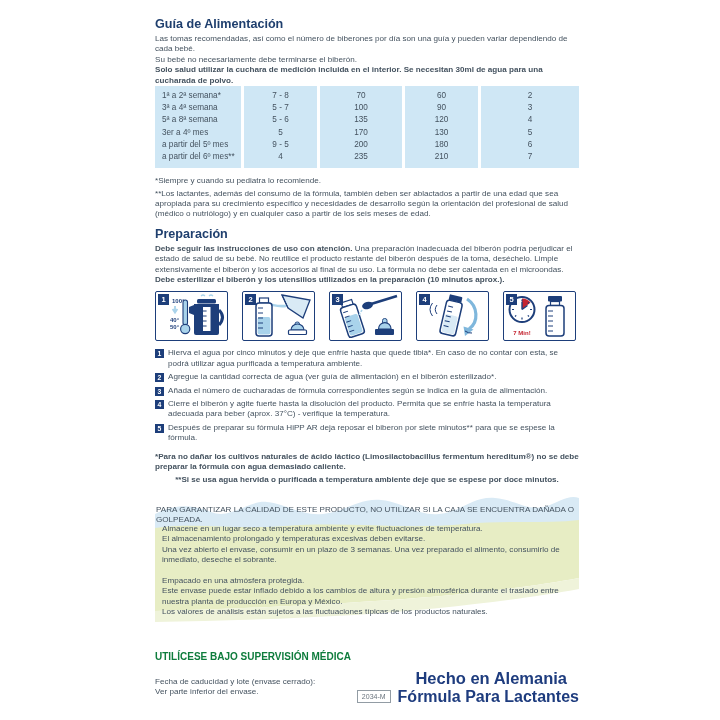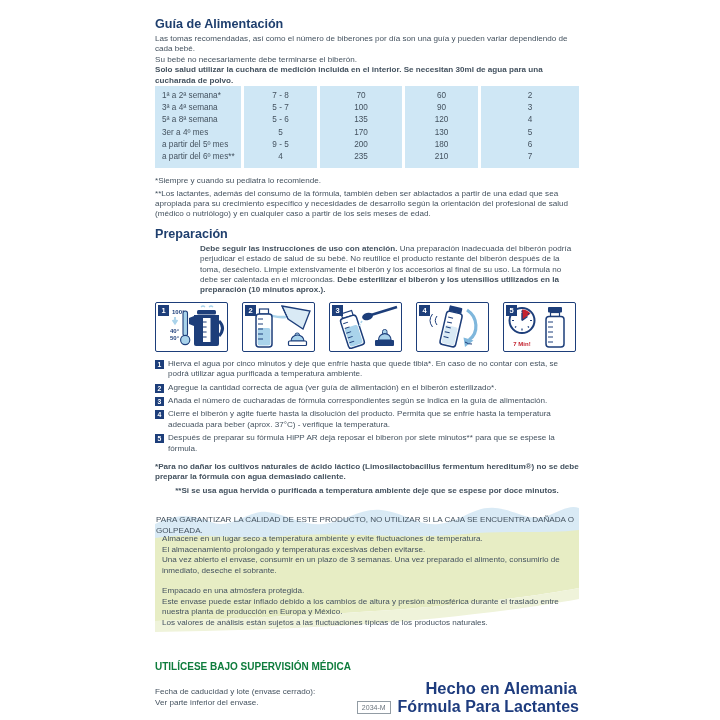--- a/index.html
+++ b/index.html
@@ -22,21 +22,21 @@
   .tbody{display:grid;grid-template-columns:86px 73px 82px 73px 98px;column-gap:3px;row-gap:0;}
   .tbody .bcell{background:#cfe7f5;height:12.2px;line-height:12.2px;font-size:8.2px;text-align:center;box-sizing:content-box;}
   .tbody .bcell.first{text-align:left;padding-left:7px;}
   .tbody .pt{padding-top:4px;}
   .tbody .pb{padding-bottom:5px;}
 
   .fn1{margin-top:8px;}
   .fn2{margin-top:2px;}
 
   .prep-title{margin-top:8px;}
-  .prep-intro{margin-top:2px;margin-left:45px;}
+  .prep-intro{margin-top:2px;}
 
   
   .steps{display:flex;gap:14px;margin-top:6px;}
   .step-box{position:relative;width:73px;height:50px;border:1.6px solid #1d3e7a;border-radius:2px;background:#fff;flex:none;box-sizing:border-box;}
   .step-num{position:absolute;top:2px;left:2px;width:11px;height:11px;background:#1d3e7a;color:#fff;
     font-size:7.5px;font-weight:bold;text-align:center;line-height:11px;z-index:2;}
   .step-box svg{position:absolute;left:1px;top:1px;}
   .icon-txt{font-size:6px;font-weight:bold;fill:#1d3e7a;font-family:"Liberation Sans",sans-serif;}
   .icon-txt-red{font-size:6px;font-weight:bold;fill:#c42430;font-family:"Liberation Sans",sans-serif;}
 
@@ -55,21 +55,21 @@
   .quality{position:absolute;top:13px;left:1px;width:420px;}
   .storage1{position:absolute;top:32px;left:7px;width:410px;}
   .storage2{position:absolute;top:84px;left:7px;width:410px;}
 
   .supervision{margin-top:24px;font-size:10px;font-weight:bold;color:#0e7c3c;line-height:13px;}
 
   
   .footer{display:flex;justify-content:space-between;margin-top:6px;align-items:flex-start;}
   .footer-left{font-size:7.8px;line-height:10px;padding-top:8px;}
   .footer-right{display:flex;flex-direction:column;align-items:flex-end;}
-  .made-in{font-size:16.5px;font-weight:bold;color:#1e3c7e;line-height:18px;margin-right:2px;}
+  .made-in{font-size:16.5px;font-weight:bold;color:#1e3c7e;line-height:18px;margin-right:12px;}
   .product-line{display:flex;align-items:center;gap:7px;margin-top:1px;}
   .batch-box{border:1px solid #929ca4;color:#6a747e;font-size:7px;line-height:9px;padding:1px 4px;}
   .product{font-size:16px;font-weight:bold;color:#1e3c7e;line-height:18px;}
 </style>
 </head>
 <body>
 
 <div class="page">
   <div class="col">
 

